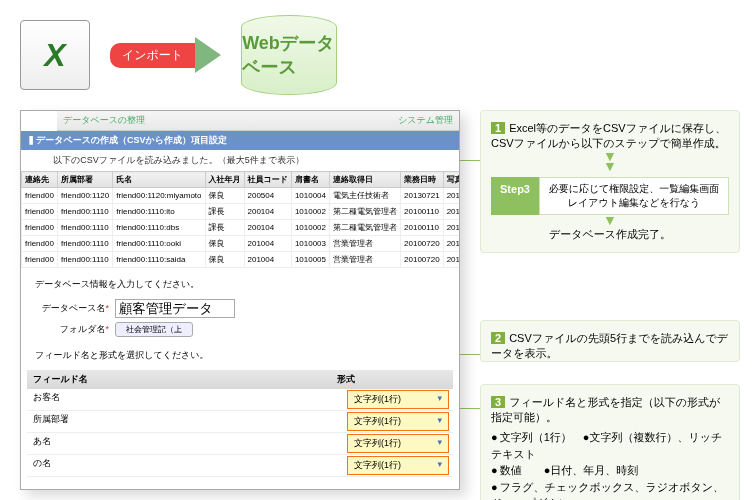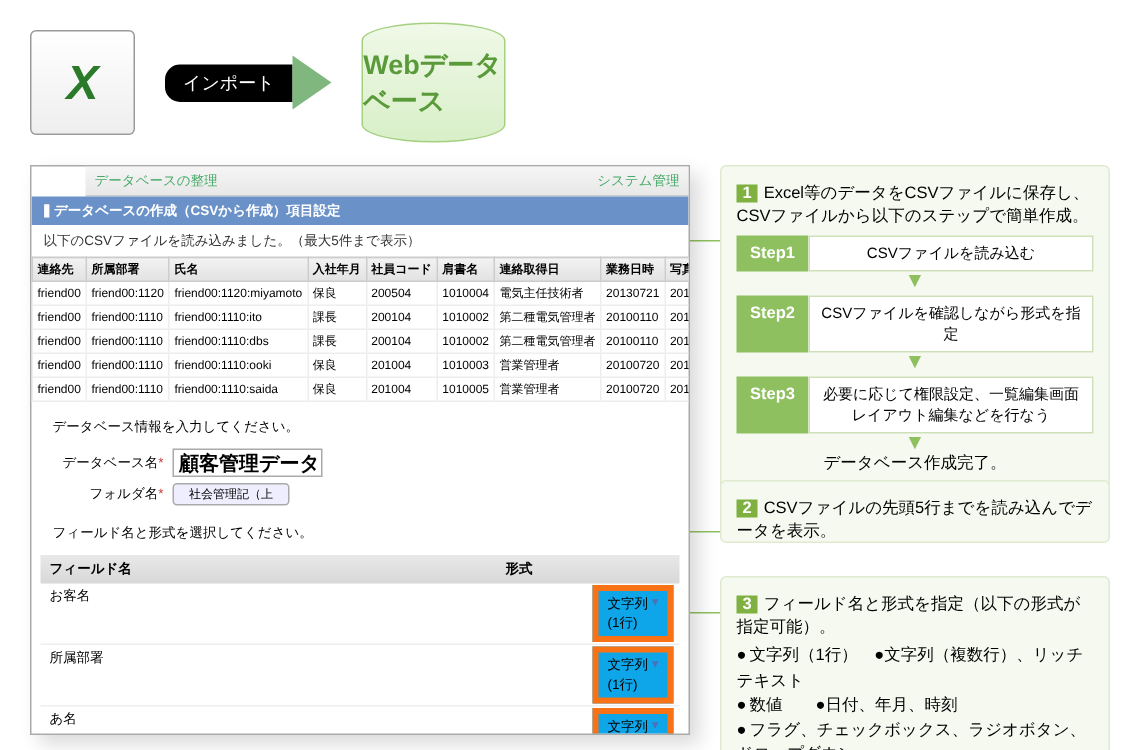--- a/index.html
+++ b/index.html
@@ -2,47 +2,47 @@
 <html><head>
 <meta charset="utf-8">
 <style>
 * { box-sizing: border-box; margin: 0; padding: 0; }
 body { font-family: sans-serif; font-size: 10px; background: #fff; width: 756px; height: 500px; position: relative; }
 
 
 .top-diagram { position: absolute; top: 10px; left: 20px; width: 400px; height: 90px; display: flex; align-items: center; gap: 20px; }
 .excel-icon { width: 70px; height: 70px; background: linear-gradient(#fff,#eee); border: 1px solid #999; border-radius: 4px; display: flex; align-items: center; justify-content: center; font-size: 32px; font-weight: bold; color: #2a7a2a; font-style: italic; }
 .import-arrow { display: flex; align-items: center; }
-.import-label { background: #000000; color: #fff; padding: 4px 12px; border-radius: 10px 0 0 10px; font-size: 12px; }
+.import-label { background: #ef4444; color: #fff; padding: 4px 12px; border-radius: 10px 0 0 10px; font-size: 12px; }
 .arrow-head { width: 0; height: 0; border-top: 18px solid transparent; border-bottom: 18px solid transparent; border-left: 26px solid #7fb77f; }
 .db-cylinder { width: 96px; height: 80px; background: linear-gradient(#f0f9e8,#d8efc8); border: 1px solid #a5d080; border-radius: 50% / 15%; display: flex; align-items: center; justify-content: center; color: #5a9a3a; font-size: 18px; font-weight: bold; }
 
 
 .app { position: absolute; top: 110px; left: 20px; width: 440px; height: 380px; border: 1px solid #aaa; background: #fff; box-shadow: 6px 6px 12px rgba(0,0,0,.15); overflow: hidden; font-size: 9px; }
 .app-crumb { background: linear-gradient(#f5f5f5,#e8e8e8); border-bottom: 1px solid #ccc; padding: 3px 6px; display: flex; justify-content: space-between; color: #4a6; margin-left: 36px; }
 .app-title-bar { background: #6a92c8; color: #fff; padding: 3px 6px; font-weight: bold; }
 .app-toolbar { padding: 4px 6px; display: flex; gap: 4px; }
 .btn { border: 1px solid #aaa; background: linear-gradient(#fff,#eee); padding: 2px 8px; border-radius: 3px; font-size: 9px; cursor: pointer; }
-.instr { padding: 4px 8px; color: #333; }
+.instr { padding: 4px 8px; color: #333; margin-left: 24px; }
 .bold { font-weight: normal; color: #000; }
 .app table { width: 100%; border-collapse: collapse; font-size: 8px; }
 .app th { background: linear-gradient(#f2f2f2,#e2e2e2); border: 1px solid #ccc; padding: 2px 3px; text-align: left; font-weight: bold; white-space: nowrap; }
 .app td { border: 1px solid #eee; padding: 2px 3px; white-space: nowrap; overflow: hidden; }
 .section { margin: 6px 6px 2px; }
 .form-row { display: flex; align-items: center; gap: 6px; padding: 2px 8px; }
 .form-row label { width: 80px; text-align: right; }
 .form-row .req { color: #c33; }
 .pill { display: inline-block; border: 1px solid #aaa; background: #eef; padding: 1px 10px; border-radius: 3px; font-size: 8px; }
 .field-table { margin: 4px 6px; }
 .field-table .hdr { background: linear-gradient(#e8e8e8,#d8d8d8); padding: 3px 6px; font-weight: bold; display: flex; }
 .field-table .hdr span:first-child { flex: 1; }
 .field-row { display: flex; border-bottom: 1px solid #eee; justify-content: space-between; }
 .field-row span:first-child { flex: 1; padding: 2px 6px; }
 .field-row .sel { width: 110px; padding: 1px 4px; display: flex; align-items: center; }
-.select-mock { border: 4px solid #f97316; background: #0ea5e9; padding: 1px 4px; width: 100%; display: flex; justify-content: space-between; margin-left: 48px; }
+.select-mock { border: 1px solid #f97316; background: #fef9c3; padding: 1px 4px; width: 100%; display: flex; justify-content: space-between; }
 .select-mock::after { content: "▾"; color: #4a72b8; }
 
 
 .panel { position: absolute; right: 16px; width: 260px; background: #f5f9ef; border: 1px solid #e0ead0; border-radius: 4px; padding: 10px; font-size: 11px; }
 .panel1 { top: 110px; }
 .panel2 { top: 320px; height: 42px; }
 .panel3 { top: 384px; }
 .num-badge { display: inline-block; background: #7fb040; color: #fff; font-weight: bold; padding: 0 4px; margin-right: 4px; }
 .step-row { display: flex; align-items: stretch; margin-top: 6px; }
 .step-label { background: #8fc060; color: #fff; font-weight: bold; padding: 6px 4px; width: 48px; text-align: center; font-size: 11px; }
@@ -145,21 +145,21 @@
           <td>1010005</td>
           <td>営業管理者</td>
           <td>20100720</td>
           <td>20130711</td>
         </tr>
       </tbody>
   </table>
   <div class="section instr bold">データベース情報を入力してください。</div>
   <div class="form-row">
     <label><span>データベース名</span><span class="req">*</span></label>
-    <input type="text" style="width: 100px; border: 1px solid rgb(170, 170, 170); padding: 1px 3px; font-weight: bold;" value="顧客管理データ">
+    <input type="text" style="width: 120px; border: 1px solid rgb(170, 170, 170); padding: 1px 3px;" value="顧客管理データ">
   </div>
   <div class="form-row">
     <label><span>フォルダ名</span><span class="req">*</span></label>
     <span class="pill">社会管理記（上</span>
   </div>
   <div class="section instr bold">フィールド名と形式を選択してください。</div>
   <div class="field-table">
     <div class="hdr">
       <span>フィールド名</span>
       <span style="width:110px">形式</span>
@@ -189,29 +189,21 @@
             <span class="select-mock">文字列(1行)</span>
           </span>
         </div>
       </div>
   </div>
 
 </div>
 
 <div class="panel panel1">
   <div><span class="num-badge">1</span><span>Excel等のデータをCSVファイルに保存し、CSVファイルから以下のステップで簡単作成。</span></div>
-  <div class="step-row">
-      <div class="step-label">Step1</div>
-      <div class="step-body">CSVファイルを読み込む</div>
-    </div>
   <div class="down-arrow">▼</div>
-  <div class="step-row">
-      <div class="step-label">Step2</div>
-      <div class="step-body">CSVファイルを確認しながら形式を指定</div>
-    </div>
   <div class="down-arrow">▼</div>
   <div class="step-row">
       <div class="step-label">Step3</div>
       <div class="step-body">必要に応じて権限設定、一覧編集画面レイアウト編集などを行なう</div>
     </div>
   <div class="down-arrow">▼</div>
   <div style="text-align:center;margin-top:2px">データベース作成完了。</div>
 </div>
 
 <div class="panel panel2">

